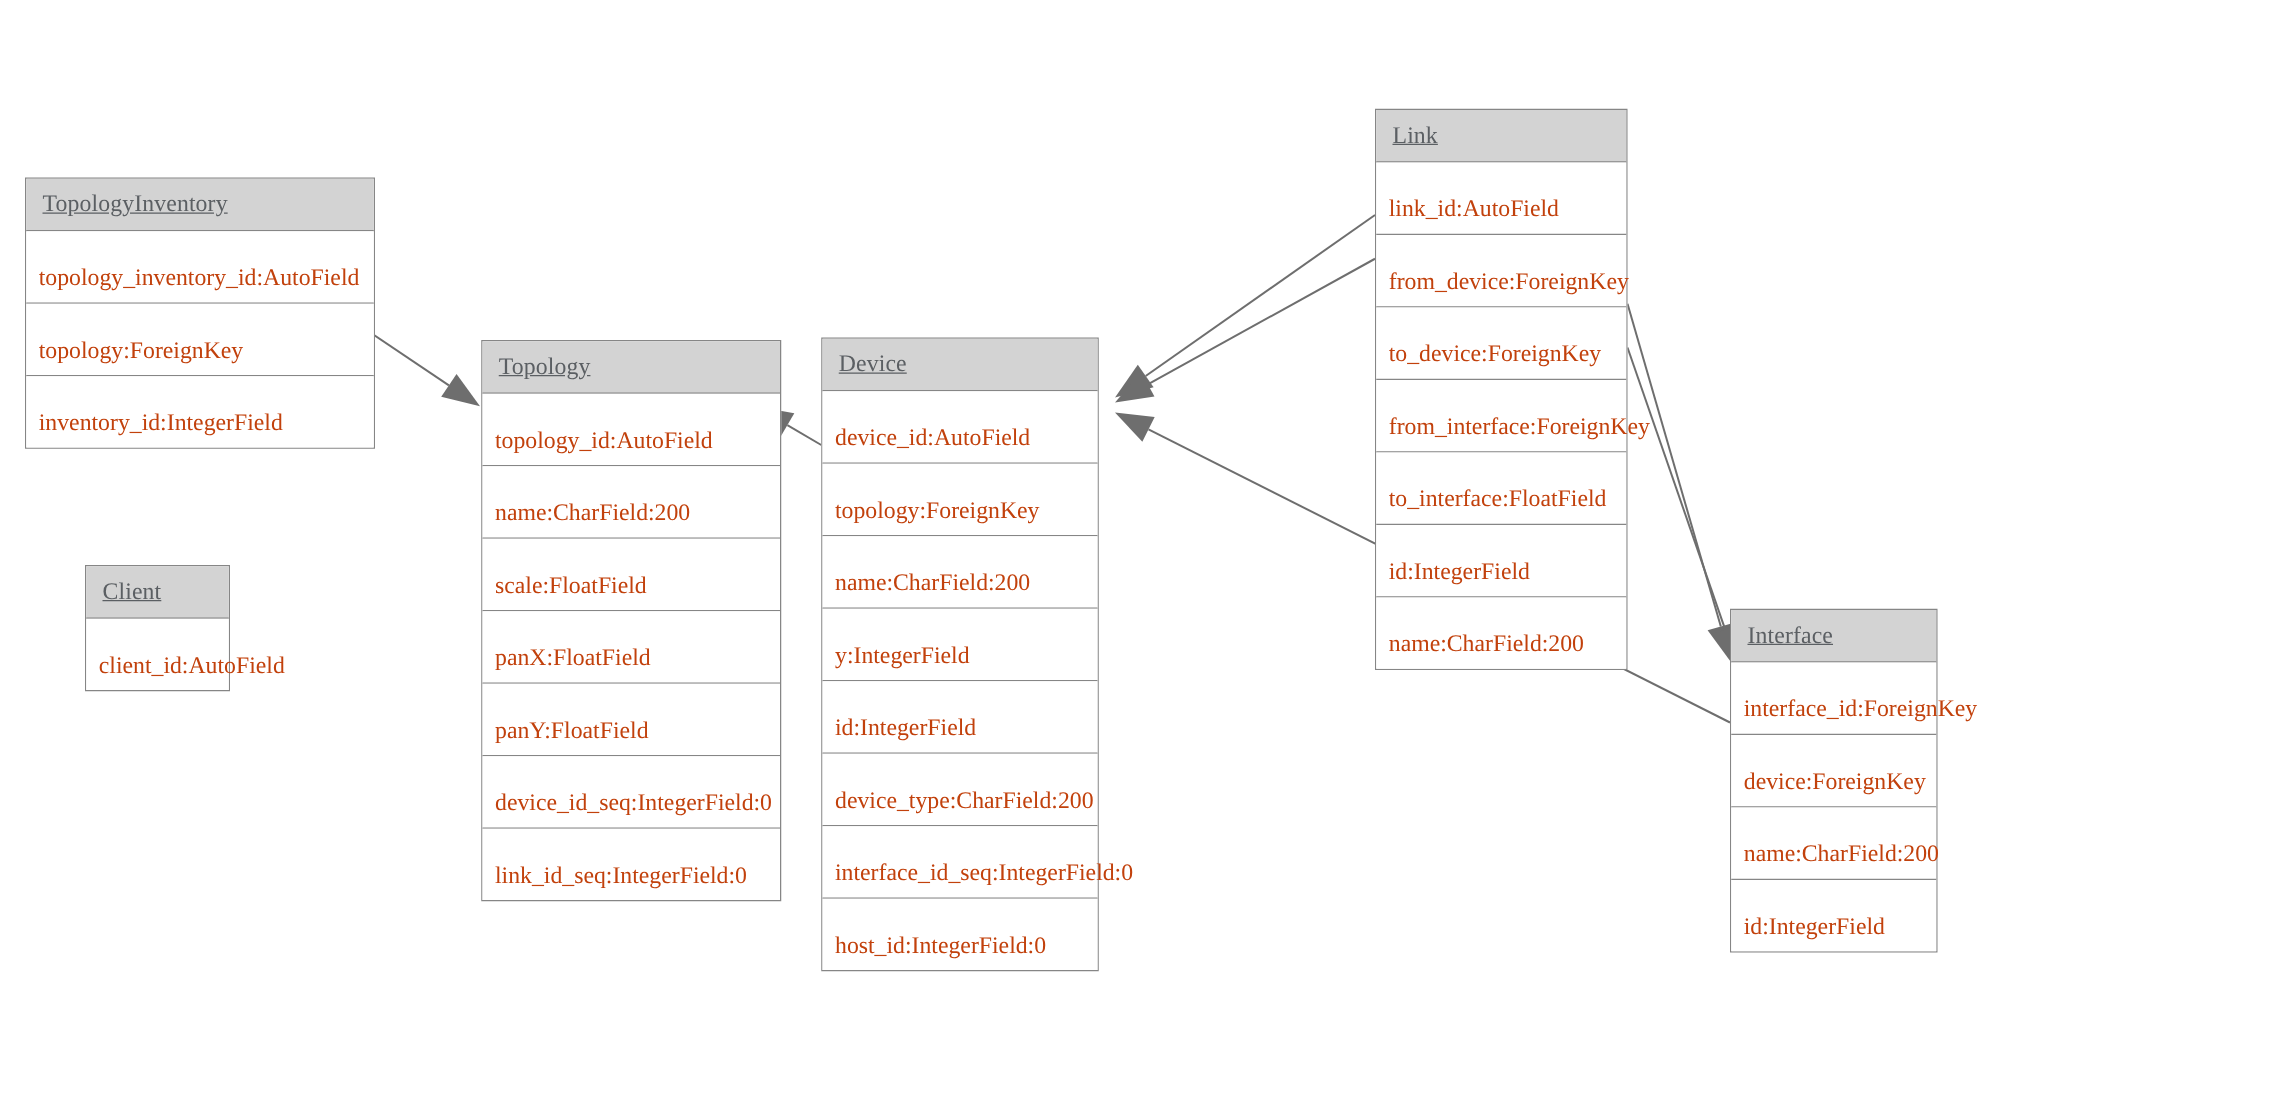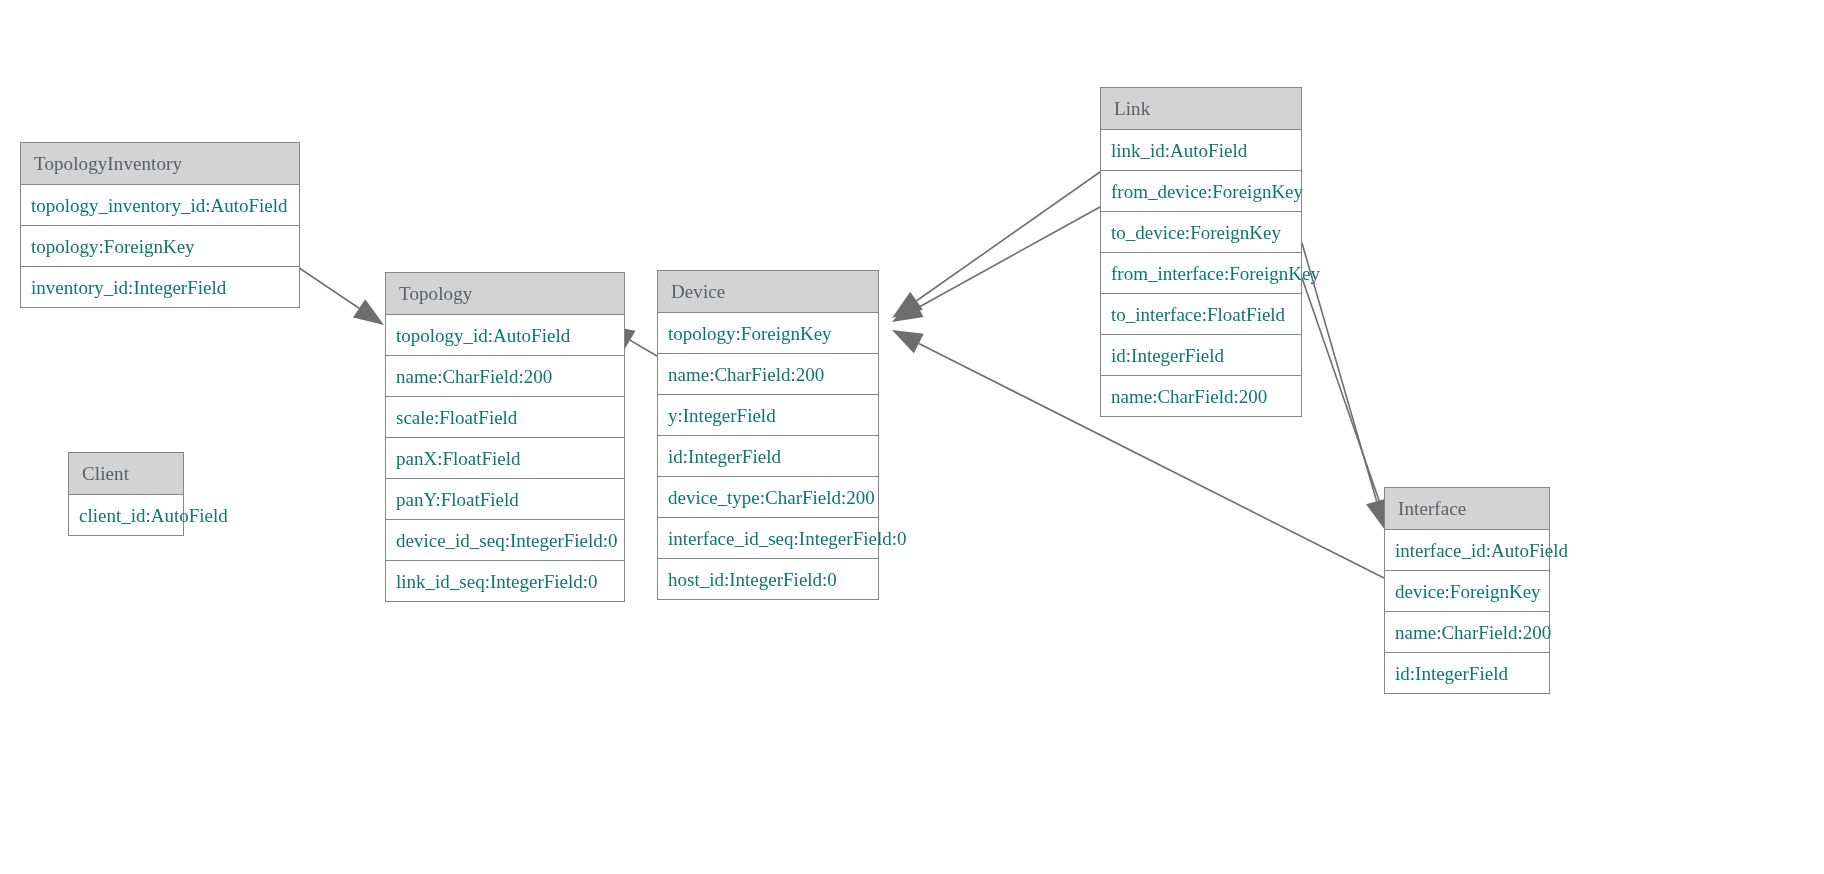--- a/index.html
+++ b/index.html
@@ -34,28 +34,29 @@
   .entity-title {
     box-sizing: border-box;
     background: #d3d3d3;
     border-bottom: 1.5px solid #868686;
     color: #5b5f63;
     font-size: 19px;
     line-height: 1;
     padding: 11px 0 11px 13px;
     white-space: nowrap;
     letter-spacing: 0.1px;
+    text-decoration: underline;
   }
   .entity-field {
     box-sizing: border-box;
     border-bottom: 1.5px solid #868686;
-    color: #0f766e;
+    color: #c2410c;
     font-size: 19px;
     line-height: 1;
-    padding: 11px 10px 10px 10px;
+    padding: 28px 10px 10px 10px;
     white-space: nowrap;
     background: #ffffff;
   }
   .entity-field:last-child {
     border-bottom: none;
   }
 </style>
 </head>
 <body>
 
@@ -92,39 +93,40 @@
         <div class="entity-field">panY:FloatField</div>
         <div class="entity-field">device_id_seq:IntegerField:0</div>
         <div class="entity-field">link_id_seq:IntegerField:0</div>
       </div>
       <div class="entity" style="left: 68px; top: 452px; width: 116px;">
         <div class="entity-title">Client</div>
         <div class="entity-field">client_id:AutoField</div>
       </div>
       <div class="entity" style="left: 657px; top: 270px; width: 222px;">
         <div class="entity-title">Device</div>
+        <div class="entity-field">device_id:AutoField</div>
         <div class="entity-field">topology:ForeignKey</div>
         <div class="entity-field">name:CharField:200</div>
         <div class="entity-field">y:IntegerField</div>
         <div class="entity-field">id:IntegerField</div>
         <div class="entity-field">device_type:CharField:200</div>
         <div class="entity-field">interface_id_seq:IntegerField:0</div>
         <div class="entity-field">host_id:IntegerField:0</div>
       </div>
       <div class="entity" style="left: 1100px; top: 87px; width: 202px;">
         <div class="entity-title">Link</div>
         <div class="entity-field">link_id:AutoField</div>
         <div class="entity-field">from_device:ForeignKey</div>
         <div class="entity-field">to_device:ForeignKey</div>
         <div class="entity-field">from_interface:ForeignKey</div>
         <div class="entity-field">to_interface:FloatField</div>
         <div class="entity-field">id:IntegerField</div>
         <div class="entity-field">name:CharField:200</div>
       </div>
       <div class="entity" style="left: 1384px; top: 487px; width: 166px;">
         <div class="entity-title">Interface</div>
-        <div class="entity-field">interface_id:AutoField</div>
+        <div class="entity-field">interface_id:ForeignKey</div>
         <div class="entity-field">device:ForeignKey</div>
         <div class="entity-field">name:CharField:200</div>
         <div class="entity-field">id:IntegerField</div>
       </div>
     </div>
 </div>
 
 </body></html>

